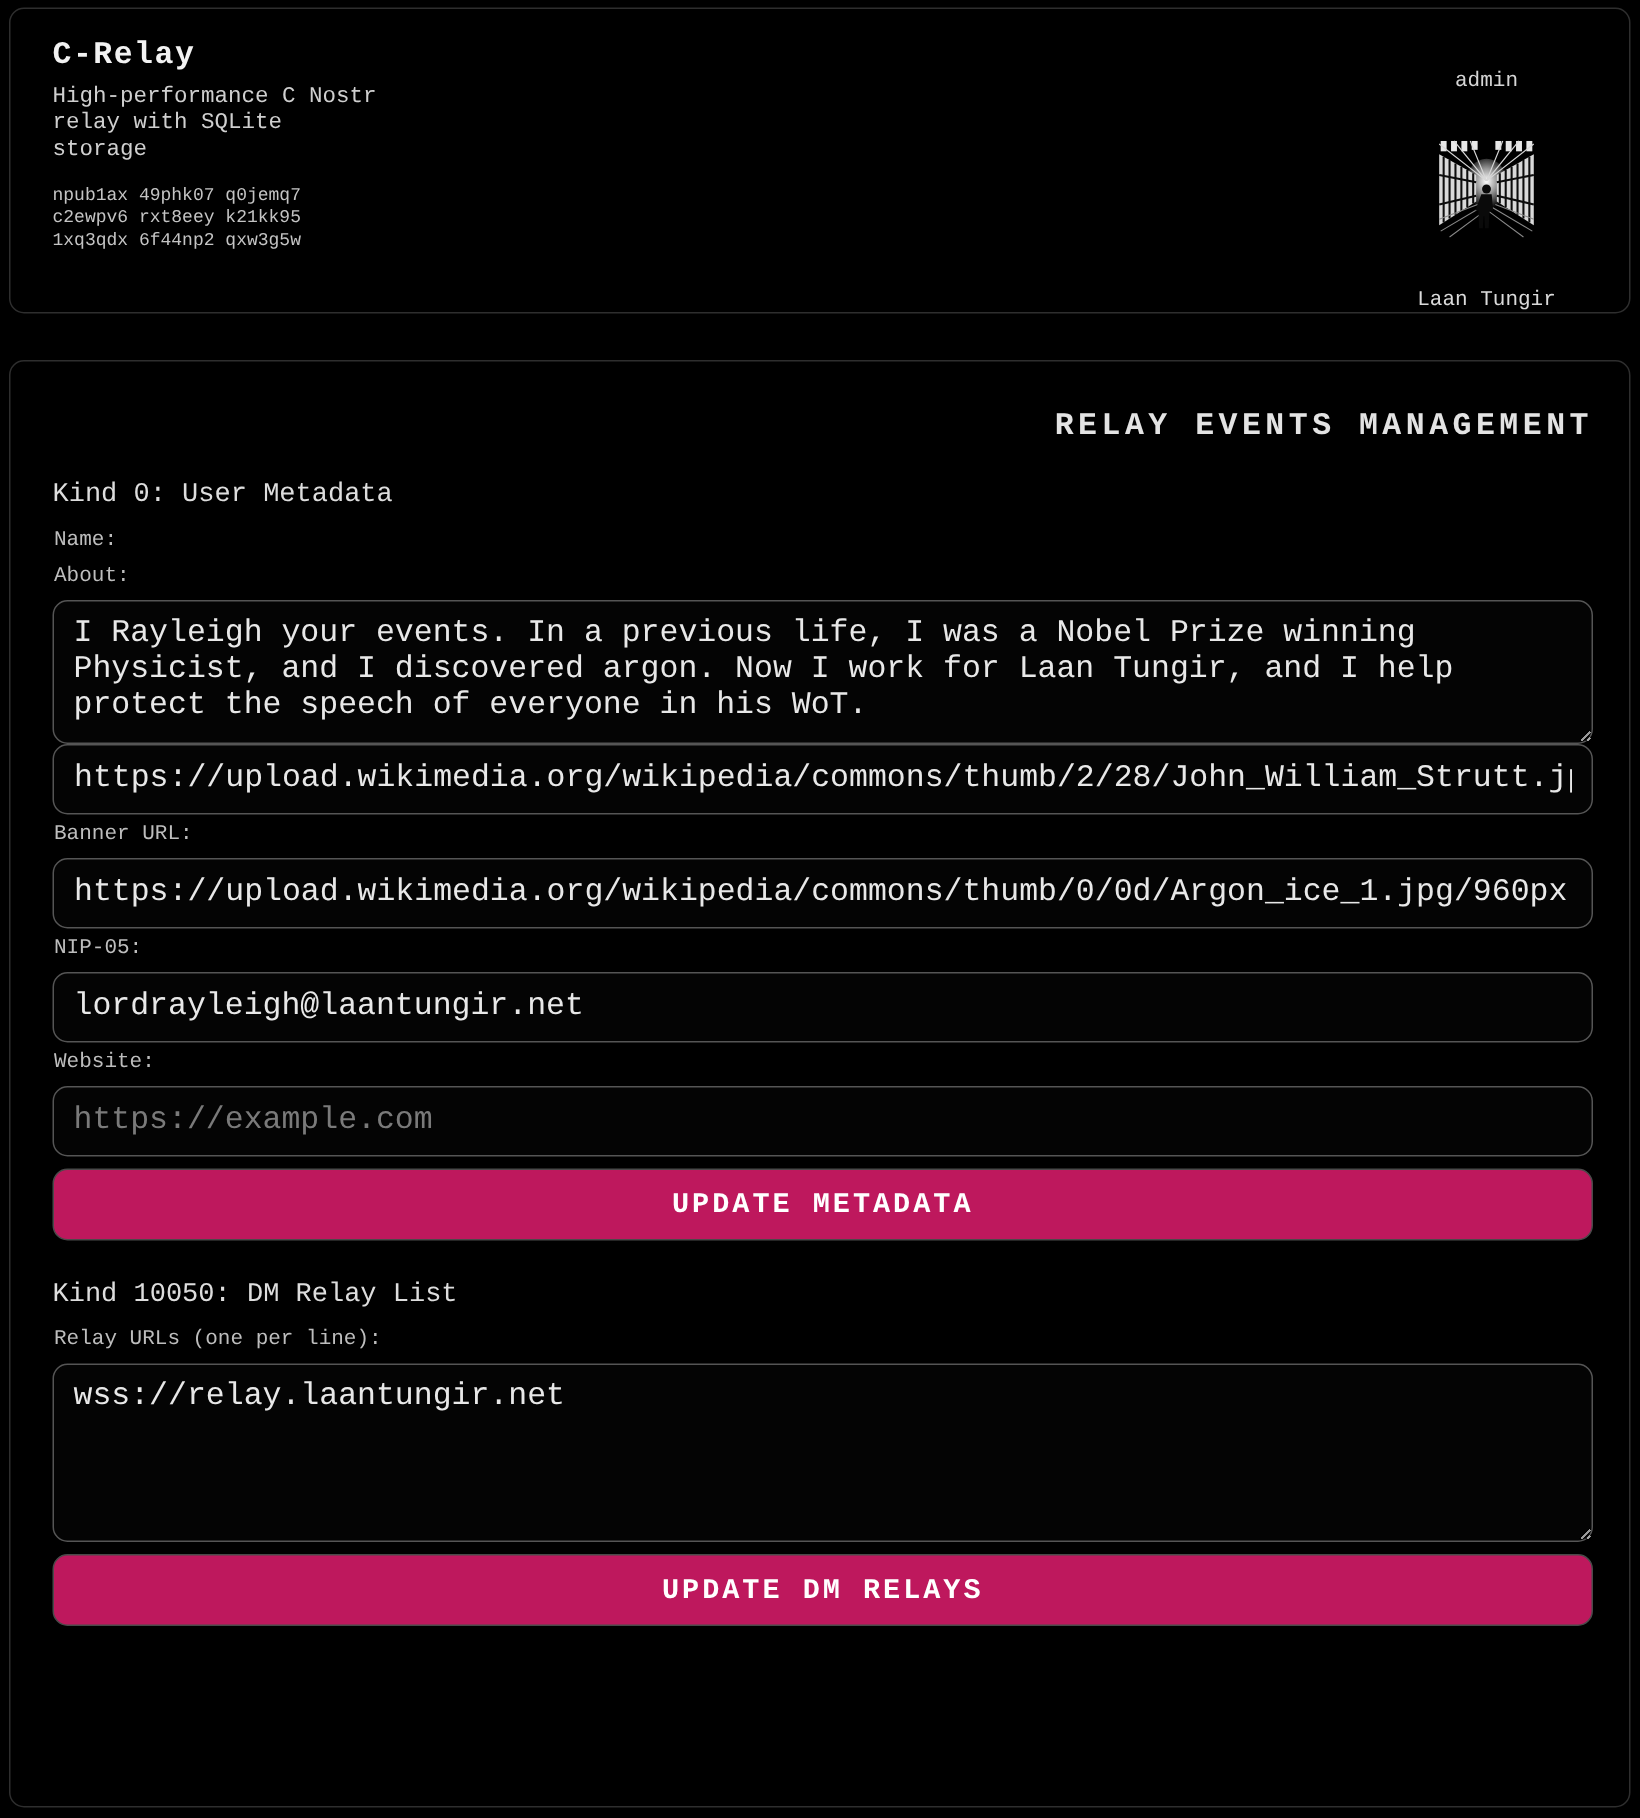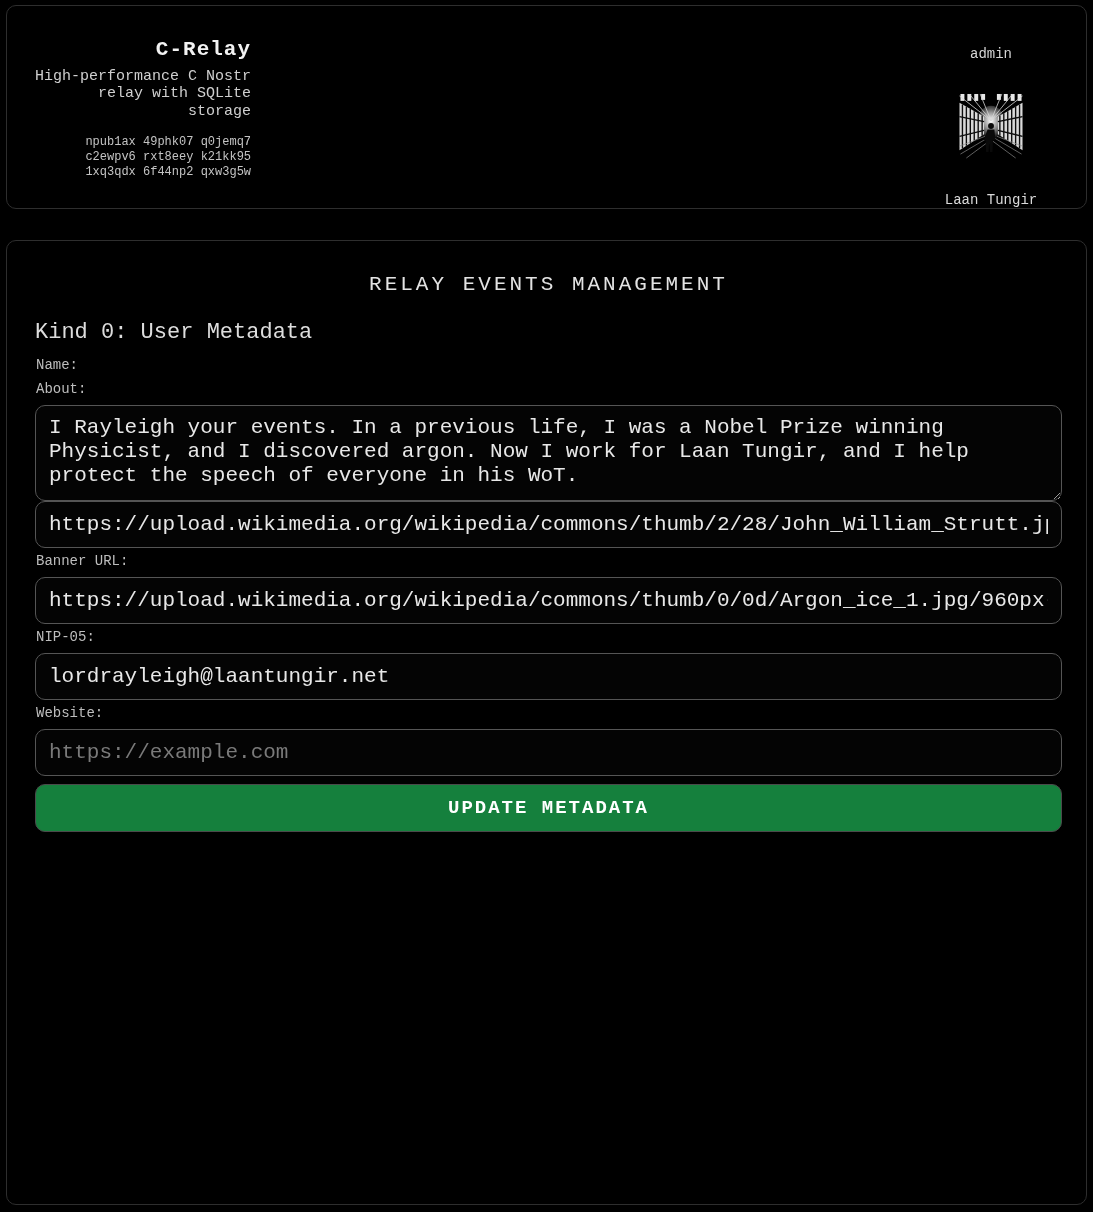--- a/index.html
+++ b/index.html
@@ -17,21 +17,21 @@
   .header-panel {
     margin-top:5px; height:204px;
     display:flex; justify-content:space-between;
     padding:0 30px 0 28px;
   }
   .header-left { display:flex; align-items:center; }
   .logo {
     font-size:37px; font-weight:bold; letter-spacing:3px;
     color:#fff; white-space:nowrap;
   }
-  .header-center { text-align:right; margin-top:32px; }
+  .header-center { text-align:left; margin-top:20px; }
   .app-title { font-size:21px; font-weight:bold; letter-spacing:1px; color:#f2f2f2; }
   .tagline {
     margin-top:7px; font-size:15px; line-height:1.15;
     color:#cfcfcf; white-space:pre-line;
   }
   .npub {
     margin-top:15px; font-size:12px; line-height:1.24;
     color:#c4c4c4; white-space:pre-line;
   }
   .header-right {
@@ -39,40 +39,40 @@
     display:flex; flex-direction:column; align-items:center;gap:22px;
   }
   .admin-label { font-size:14px; color:#d6d6d6; }
   .avatar { width:66px; height:67px; margin-top:9px; display:block; }
   .admin-name { font-size:14px; color:#dadada; margin-top:11px; white-space:nowrap; }
   
   .main-panel {
     margin-top:31px; padding:32px 24px 70px 28px; min-height:965px;
   }
   .main-title {
-    text-align:center; font-size:21px; letter-spacing:3px;
-    color:#e3e3e3; margin-bottom:24px; font-weight:normal;
+    text-align:right; font-size:21px; letter-spacing:3px;
+    color:#e3e3e3; margin-bottom:24px; font-weight:bold;
   }
-  .section-heading { font-size:22px; color:#ddd; font-weight:normal; margin-bottom:12px; }
+  .section-heading { font-size:18px; color:#ddd; font-weight:normal; margin-bottom:12px; }
   .section-dm { margin-top:26px; }
   .field-label { font-size:14px; color:#bdbdbd; margin:5px 0 8px 1px; }
   .text-input, .text-area {
     display:block; width:100%; background:#040404;
     border:1px solid #555; border-radius:10px;
     color:#e8e8e8; font-family:inherit; font-size:21px;
     outline:none;
   }
   .text-input { height:47px; padding:0 13px; white-space:nowrap; overflow:hidden; }
   .text-input::placeholder, .text-area::placeholder { color:#7a7a7a; }
   .text-area { padding:10px 13px; line-height:24px; resize:vertical; }
   .ta-about { height:96px; }
   .ta-relays { height:119px; }
   .btn {
     display:block; width:100%; height:48px; margin-top:8px;
-    background:#15803d; border:1px solid #4a4a4a; border-radius:10px;
+    background:#be185d; border:1px solid #4a4a4a; border-radius:10px;
     color:#fff; font-family:inherit; font-size:19px; font-weight:bold;
     letter-spacing:2px; cursor:pointer;
   }
 </style>
 </head>
 <body>
 
 <header class="panel header-panel">
   <div class="header-center">
     <div class="app-title">C-Relay</div>
@@ -174,13 +174,21 @@
 
     <div class="field-label">NIP-05:</div>
     <input class="text-input" type="text" value="lordrayleigh@laantungir.net" style="">
 
     <div class="field-label">Website:</div>
     <input class="text-input" type="text" placeholder="https://example.com" style="">
 
     <button class="btn">UPDATE METADATA</button>
   </section>
 
+  <section class="section-dm">
+    <h2 class="section-heading">Kind 10050: DM Relay List</h2>
+
+    <div class="field-label">Relay URLs (one per line):</div>
+    <textarea class="text-area ta-relays" style="">wss://relay.laantungir.net</textarea>
+
+    <button class="btn">UPDATE DM RELAYS</button>
+  </section>
 </main>
 
 </body></html>

